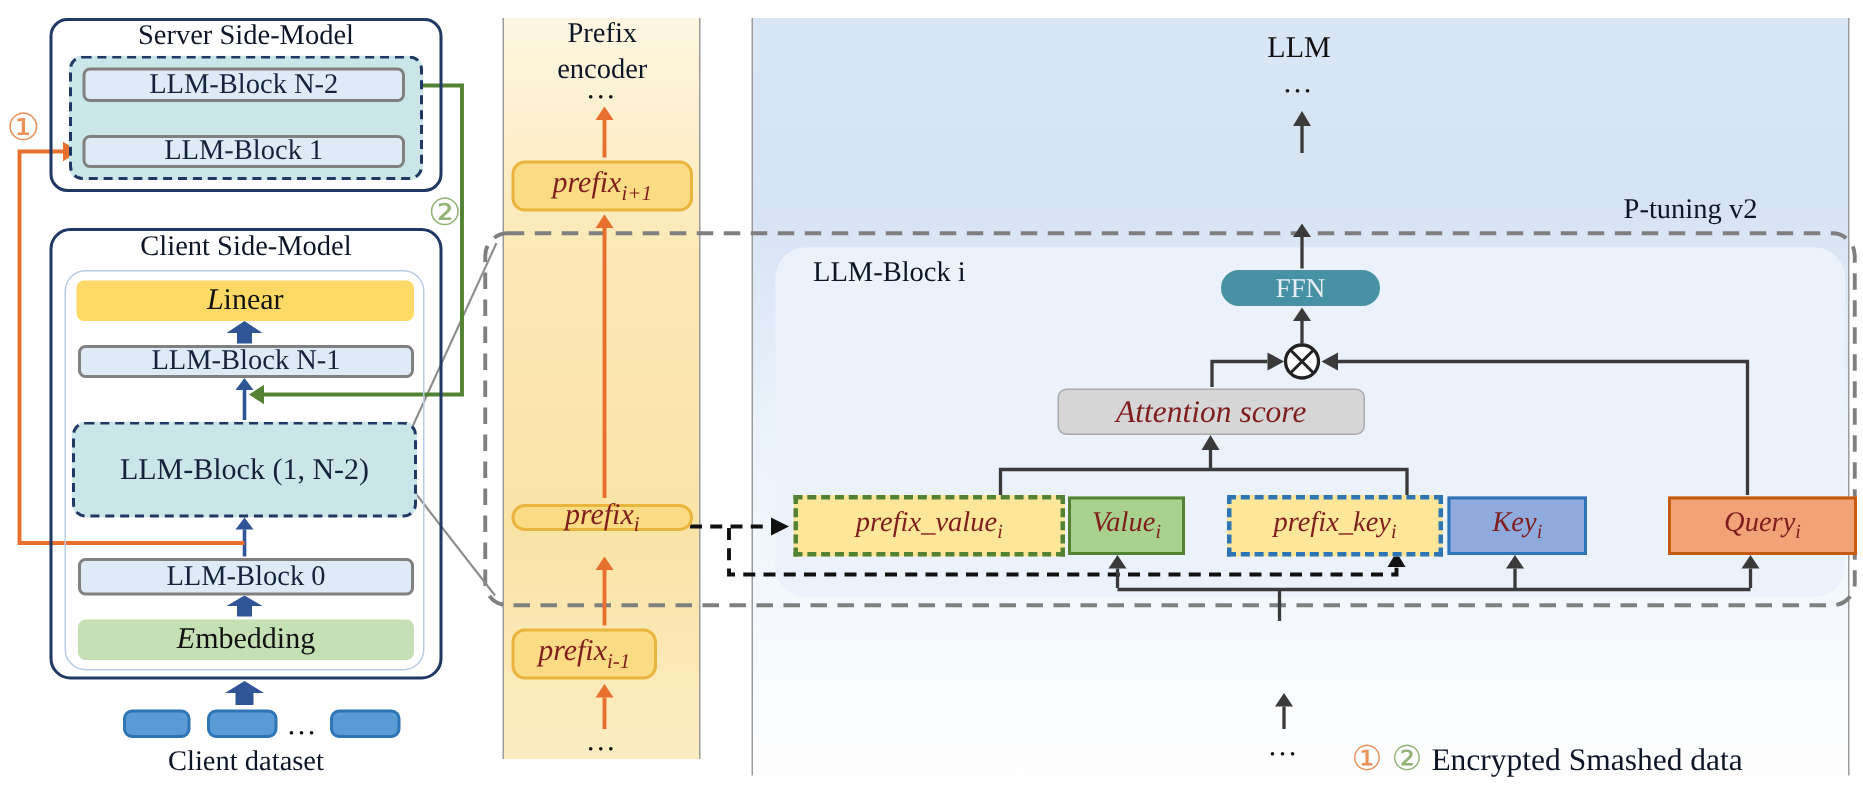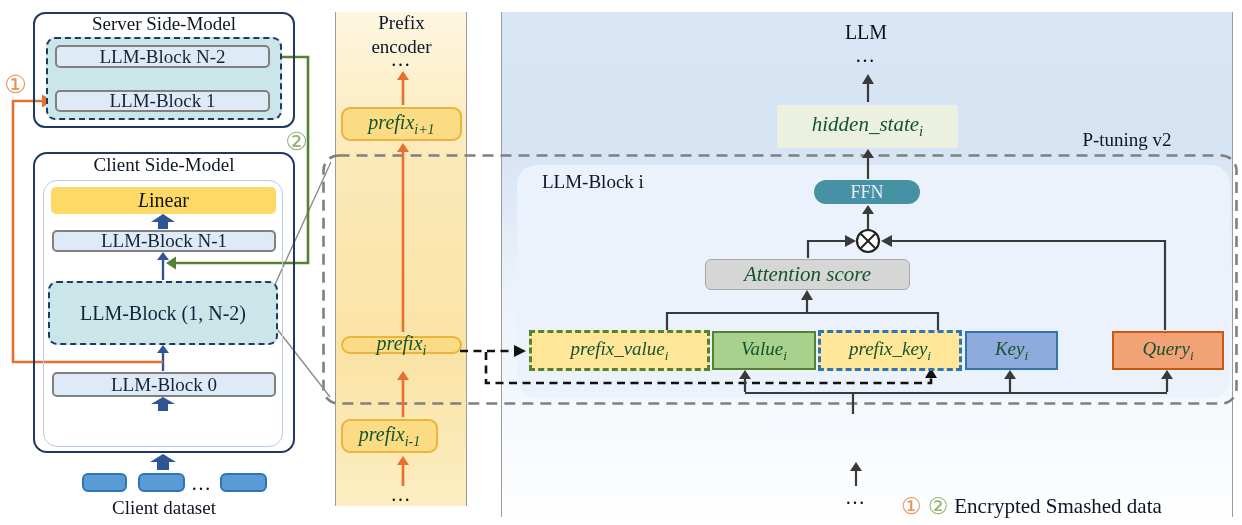--- a/index.html
+++ b/index.html
@@ -21,21 +21,21 @@
   .bluepanel{left:501px;top:12px;width:732px;height:505px;
     border-left:1.5px solid #9b9b9b;border-right:1.5px solid #9b9b9b;
     background:linear-gradient(180deg,#d8e6f5 0%,#d6e3f3 25%,#e9f1fa 52%,#f3f8fd 75%,#fefefe 100%);}
   .innerpanel{left:517px;top:165px;width:713px;height:233px;background:#EBF2FB;border-radius:20px;}
   svg{position:absolute;left:0;top:0;}
   .outerbox{border:2.5px solid var(--navy);border-radius:12px;}
   .dashedteal{background:var(--teal);border:2.5px dashed var(--navy);border-radius:9px;}
   .block{background:var(--blockfill);border:2px solid var(--graybr);border-radius:5px;
     font-size:19px;color:var(--ink);}
   .title{font-size:19px;color:#0d1526;}
-  .math{font-style:italic;color:#14532d;}
+  .math{font-style:italic;color:#7f1d1d;}
   .math sub{font-size:0.70em;font-style:italic;}
   .chip{background:var(--chip);border:2px solid var(--keybr);border-radius:6px;}
   .pxbox{background:var(--prefixfill);border:2px solid var(--gold);border-radius:9px;
     font-size:20px;}
   .circnum{font-size:25px;line-height:1;font-family:"DejaVu Sans",sans-serif;}
   .st{stroke:var(--line);stroke-width:2.2;fill:none;}
   .fl{fill:var(--line);}
   .stnavy{stroke:var(--navy2);stroke-width:2.4;fill:none;}
   .flnavy{fill:var(--navy2);}
   .storange{stroke:var(--orange);stroke-width:2.6;fill:none;}
@@ -146,20 +146,23 @@
 
   <div class="abs outerbox" style="left:33px;top:152px;width:262px;height:301px;border-radius:14px;"></div>
   <div class="abs ctr title" style="left:33px;top:154px;width:262px;height:22px;">Client Side-Model</div>
   <div class="abs" style="left:43px;top:180px;width:240px;height:267px;border:1.5px solid #B8CCE4;border-radius:14px;"></div>
   <div class="abs ctr" style="left:51px;top:187px;width:225px;height:27px;background:var(--linear);border-radius:5px;font-size:20px;color:#111;">
     <span><i>L</i><span>inear</span></span>
   </div>
   <div class="abs ctr block" style="left:52px;top:230px;width:224px;height:22px;">LLM-Block N-1</div>
   <div class="abs ctr dashedteal" style="left:48px;top:281px;width:230px;height:64px;font-size:20px;color:var(--ink);text-align:right;">LLM-Block (1, N-2)</div>
   <div class="abs ctr block" style="left:52px;top:372px;width:224px;height:25px;">LLM-Block 0</div>
+  <div class="abs ctr" style="left:52px;top:413px;width:224px;height:27px;background:var(--embed);border-radius:5px;font-size:20px;color:#111;">
+    <span><i>E</i><span>mbedding</span></span>
+  </div>
   <div class="abs chip" style="left:82px;top:473px;width:45px;height:19px;"></div>
   <div class="abs chip" style="left:138px;top:473px;width:47px;height:19px;"></div>
   <div class="abs ctr dots" style="left:186px;top:474px;width:32px;height:18px;">…</div>
   <div class="abs chip" style="left:220px;top:473px;width:47px;height:19px;"></div>
   <div class="abs ctr title" style="left:33px;top:496px;width:262px;height:24px;">Client dataset</div>
 
   <div class="abs ctr title" style="left:336px;top:11px;width:131px;height:24px;">Prefix</div>
   <div class="abs ctr title" style="left:336px;top:35px;width:131px;height:24px;">encoder</div>
   <div class="abs ctr dots" style="left:336px;top:50px;width:131px;height:18px;">…</div>
   <div class="abs ctr pxbox math" style="left:341px;top:107px;width:121px;height:34px;">
@@ -171,41 +174,38 @@
   <div class="abs ctr pxbox math" style="left:341px;top:419px;width:97px;height:34px;">
     <span><span>prefix</span><sub>i-1</sub></span>
   </div>
   <div class="abs ctr dots" style="left:336px;top:485px;width:131px;height:18px;">…</div>
 
   <div class="abs ctr" style="left:800px;top:20px;width:132px;height:24px;font-size:20px;">LLM</div>
   <div class="abs ctr dots" style="left:800px;top:46px;width:132px;height:18px;">…</div>
   <div class="abs ctr title" style="left:1057px;top:128px;width:140px;height:24px;">P-tuning v2</div>
   <div class="abs title" style="left:542px;top:171px;width:160px;height:24px;">LLM-Block i</div>
 
-  <div class="abs ctr math" style="left:777px;top:105px;width:181px;height:43px;background:var(--hidden);border-radius:2px;font-size:21px;">
-    <span><span>hidden_state</span><sub>i</sub></span>
-  </div>
   <div class="abs ctr" style="left:814px;top:180px;width:106px;height:24px;background:var(--ffn);border-radius:12px;font-size:18px;color:#E7EFF6;">FFN</div>
   <div class="abs ctr math" style="left:705px;top:259px;width:205px;height:31px;background:var(--attn);border:1.5px solid #A9A9A9;border-radius:6px;font-size:21px;">
     <span>Attention score</span>
   </div>
 
   <div class="abs ctr math" style="left:529px;top:330px;width:181px;height:41px;background:var(--yellow);border:3px dashed var(--green);font-size:19px;">
     <span><span>prefix_value</span><sub>i</sub></span>
   </div>
-  <div class="abs ctr math" style="left:712px;top:331px;width:104px;height:39px;background:var(--valuefill);border:2.5px solid var(--green);font-size:19px;">
+  <div class="abs ctr math" style="left:712px;top:331px;width:78px;height:39px;background:var(--valuefill);border:2.5px solid var(--green);font-size:19px;">
     <span><span>Value</span><sub>i</sub></span>
   </div>
   <div class="abs ctr math" style="left:818px;top:330px;width:144px;height:41px;background:var(--yellow);border:3px dashed var(--keybr);font-size:19px;">
     <span><span>prefix_key</span><sub>i</sub></span>
   </div>
   <div class="abs ctr math" style="left:965px;top:331px;width:93px;height:39px;background:var(--keyfill);border:2.5px solid var(--keybr);font-size:19px;">
     <span><span>Key</span><sub>i</sub></span>
   </div>
-  <div class="abs ctr math" style="left:1112px;top:331px;width:112px;height:39px;background:var(--queryfill);border:2.5px solid var(--querybr);font-size:19px;">
+  <div class="abs ctr math" style="left:1112px;top:331px;width:126px;height:39px;background:var(--queryfill);border:2.5px solid var(--querybr);font-size:19px;">
     <span><span>Query</span><sub>i</sub></span>
   </div>
 
   <div class="abs ctr dots" style="left:840px;top:488px;width:32px;height:18px;">…</div>
 
   <div class="abs" style="left:901px;top:491px;width:335px;height:30px;display:flex;align-items:center;gap:6px;">
     <span class="circnum" style="color:var(--circle1_color,#E8925A);font-size:23px;">①</span>
     <span class="circnum" style="color:var(--circle2_color,#93B275);font-size:23px;">②</span>
     <span style="font-size:21px;color:#0d1526;">Encrypted Smashed data</span>
   </div>

